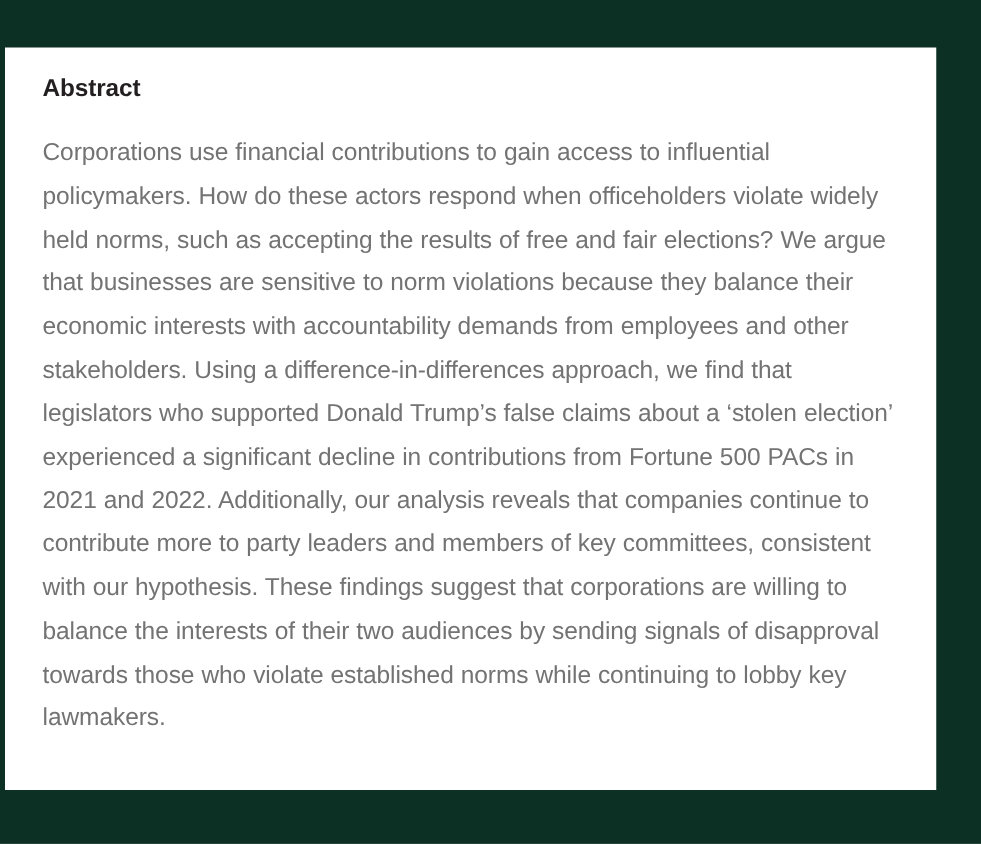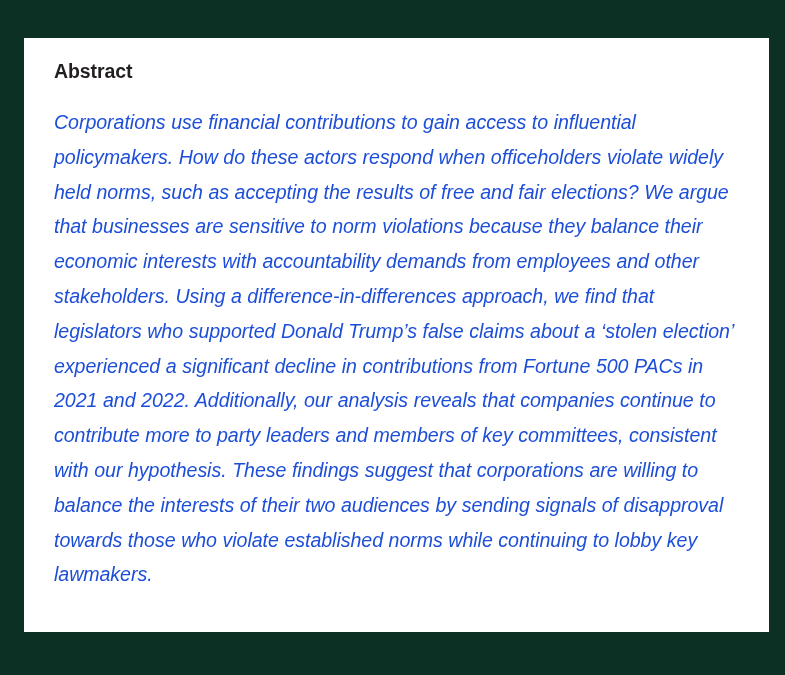--- a/index.html
+++ b/index.html
@@ -15,45 +15,44 @@
   }
   .page {
     position: relative;
     width: 785px;
     height: 675px;
     background: #0c3023;
     box-sizing: border-box;
   }
   .abstract-card {
     position: absolute;
-    left: 24px;
+    left: 4px;
     top: 38px;
     width: 745px;
     height: 594px;
     background: #ffffff;
     box-sizing: border-box;
     padding: 22px 30px 10px 30px;
     overflow: hidden;
   }
   .abstract-heading {
     font-size: 19.5px;
     font-weight: bold;
     color: #231f20;
     margin: 0 0 22px 0;
     letter-spacing: -0.1px;
   }
   .abstract-body {
     font-size: 19.6px;
     line-height: 34.8px;
-    color: #1d4ed8;
+    color: #737373;
     margin: 0;
     text-align: left;
     letter-spacing: -0.05px;
     word-spacing: 0.2px;
-    font-style: italic;
   }
 </style>
 </head>
 <body>
 
 <div class="page">
   <div class="abstract-card">
     <h2 class="abstract-heading">Abstract</h2>
     <p class="abstract-body">Corporations use financial contributions to gain access to influential policymakers. How do these actors respond when officeholders violate widely held norms, such as accepting the results of free and fair elections? We argue that businesses are sensitive to norm violations because they balance their economic interests with accountability demands from employees and other stakeholders. Using a difference-in-differences approach, we find that legislators who supported Donald Trump’s false claims about a ‘stolen election’ experienced a significant decline in contributions from Fortune 500 PACs in 2021 and 2022. Additionally, our analysis reveals that companies continue to contribute more to party leaders and members of key committees, consistent with our hypothesis. These findings suggest that corporations are willing to balance the interests of their two audiences by sending signals of disapproval towards those who violate established norms while continuing to lobby key lawmakers.</p>
   </div>

